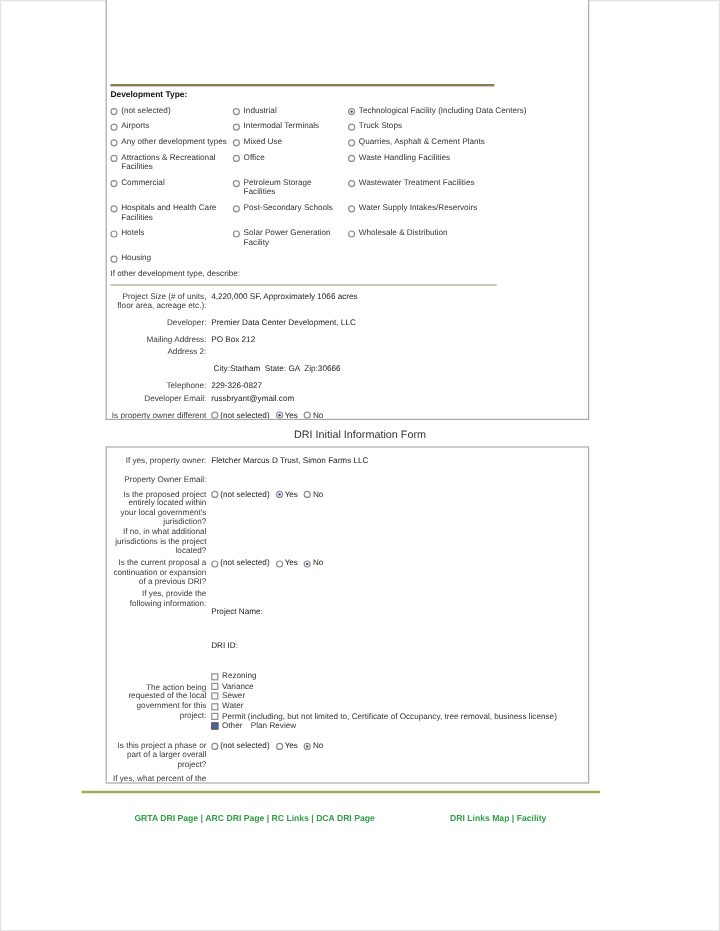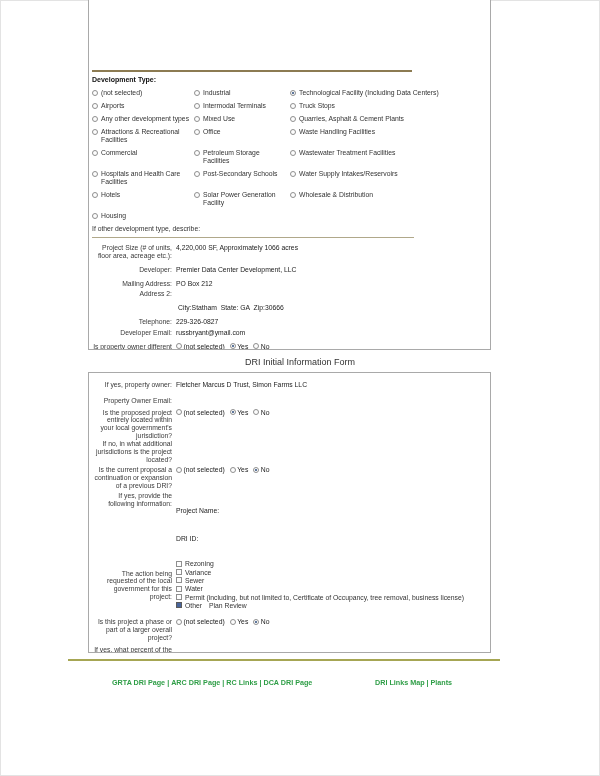--- a/index.html
+++ b/index.html
@@ -239,16 +239,16 @@
     <div class="row mb8">
       <span class="lbl">If yes, what percent of the overall project does this project/phase represent?</span>
       <span class="val"></span>
     </div>
 
   </div>
 
   <hr class="hr-footer">
   <div class="footer-links">
     <span class="fgroup" id="flinks-left"><a class="glink" href="#">GRTA DRI Page</a><span class="sep">|</span><a class="glink" href="#">ARC DRI Page</a><span class="sep">|</span><a class="glink" href="#">RC Links</a><span class="sep">|</span><a class="glink" href="#">DCA DRI Page</a></span>
-    <span class="fgroup" id="flinks-right"><a class="glink" href="#">DRI Links Map</a><span class="sep">|</span><a class="glink" href="#">Plants</a></span>
+    <span class="fgroup" id="flinks-right"><a class="glink" href="#">DRI Links Map</a><span class="sep">|</span><a class="glink" href="#">Facility</a></span>
   </div>
 
 </div>
 
 </body></html>

